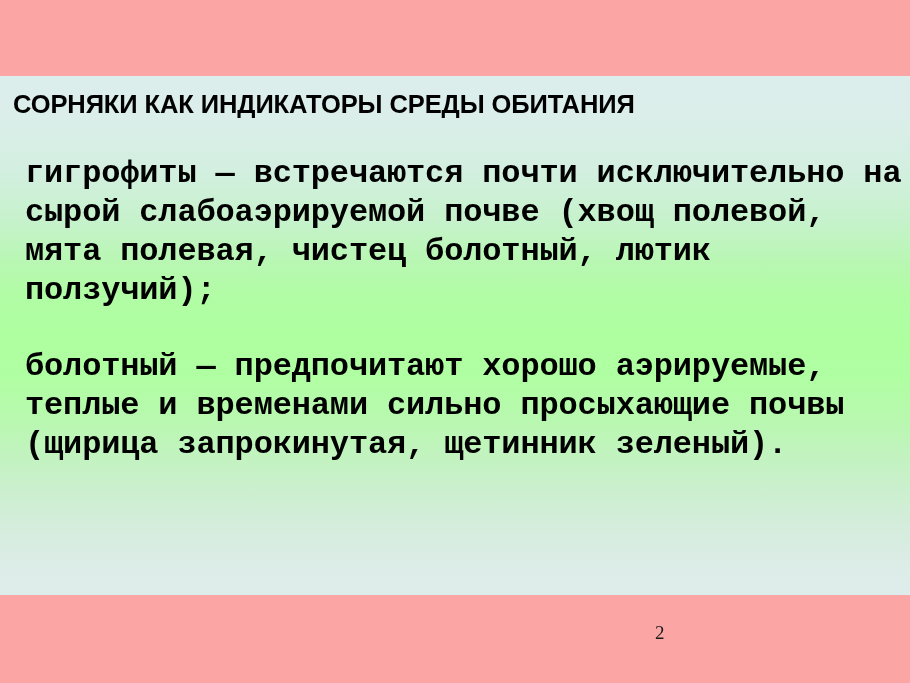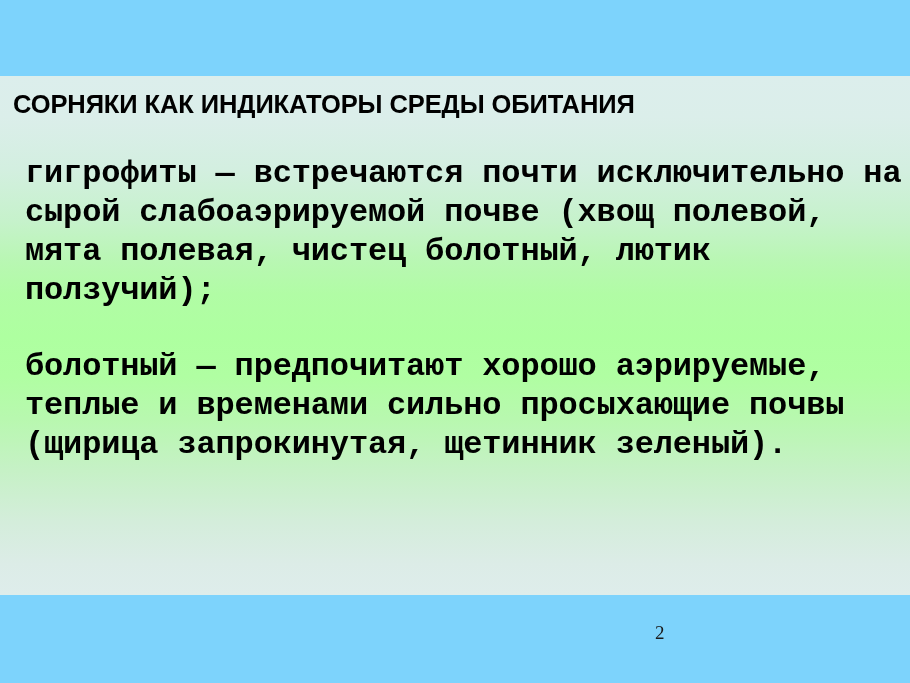--- a/index.html
+++ b/index.html
@@ -14,21 +14,21 @@
     overflow: hidden;
     position: relative;
   }
 
   .slide {
     position: absolute;
     left: 0;
     top: 0;
     width: 910px;
     height: 683px;
-    background: #7dd3fc;
+    background: #fca5a5;
   }
 
   
   .content-band {
     position: absolute;
     left: 0;
     top: 76px;
     width: 910px;
     height: 519px;
     background: linear-gradient(to bottom,

